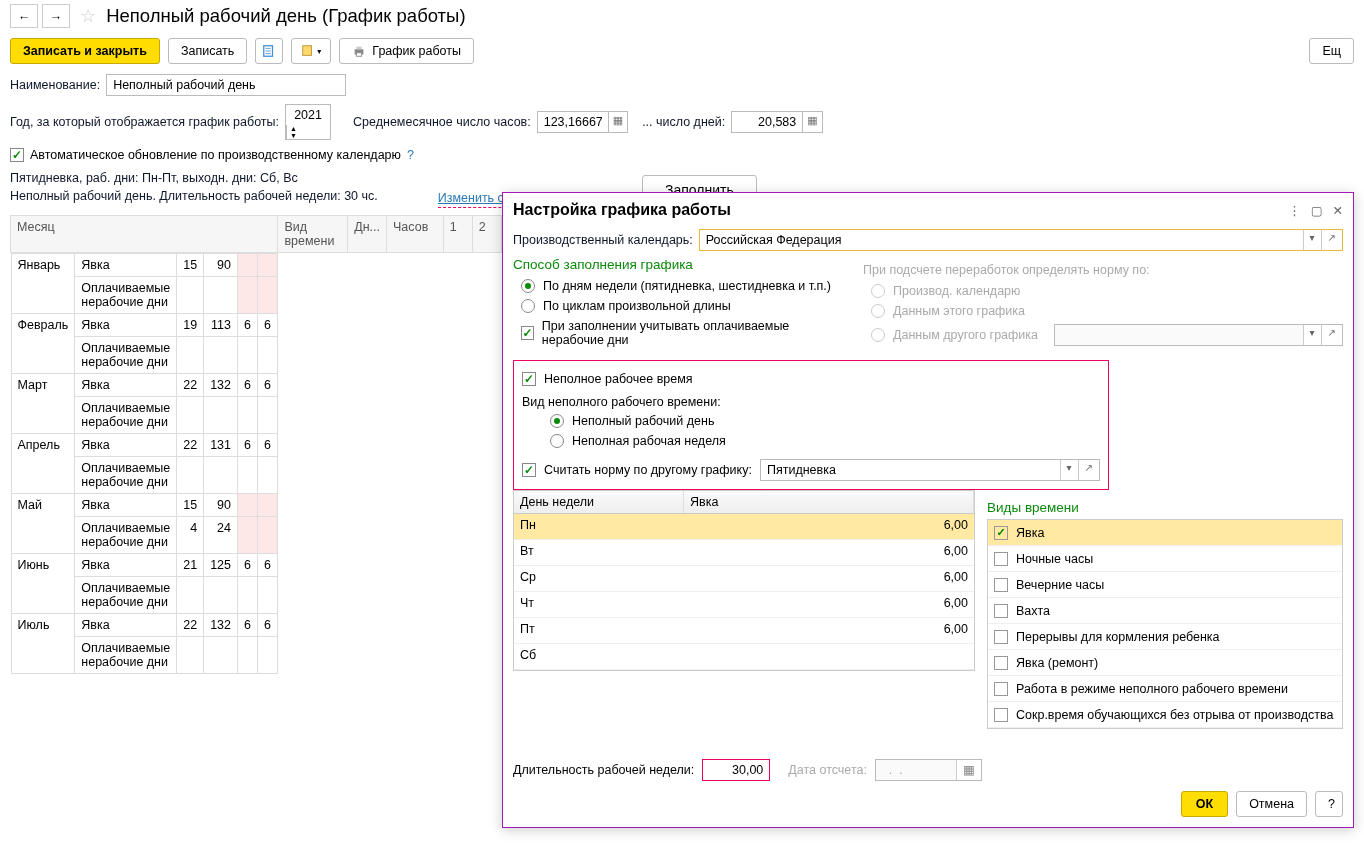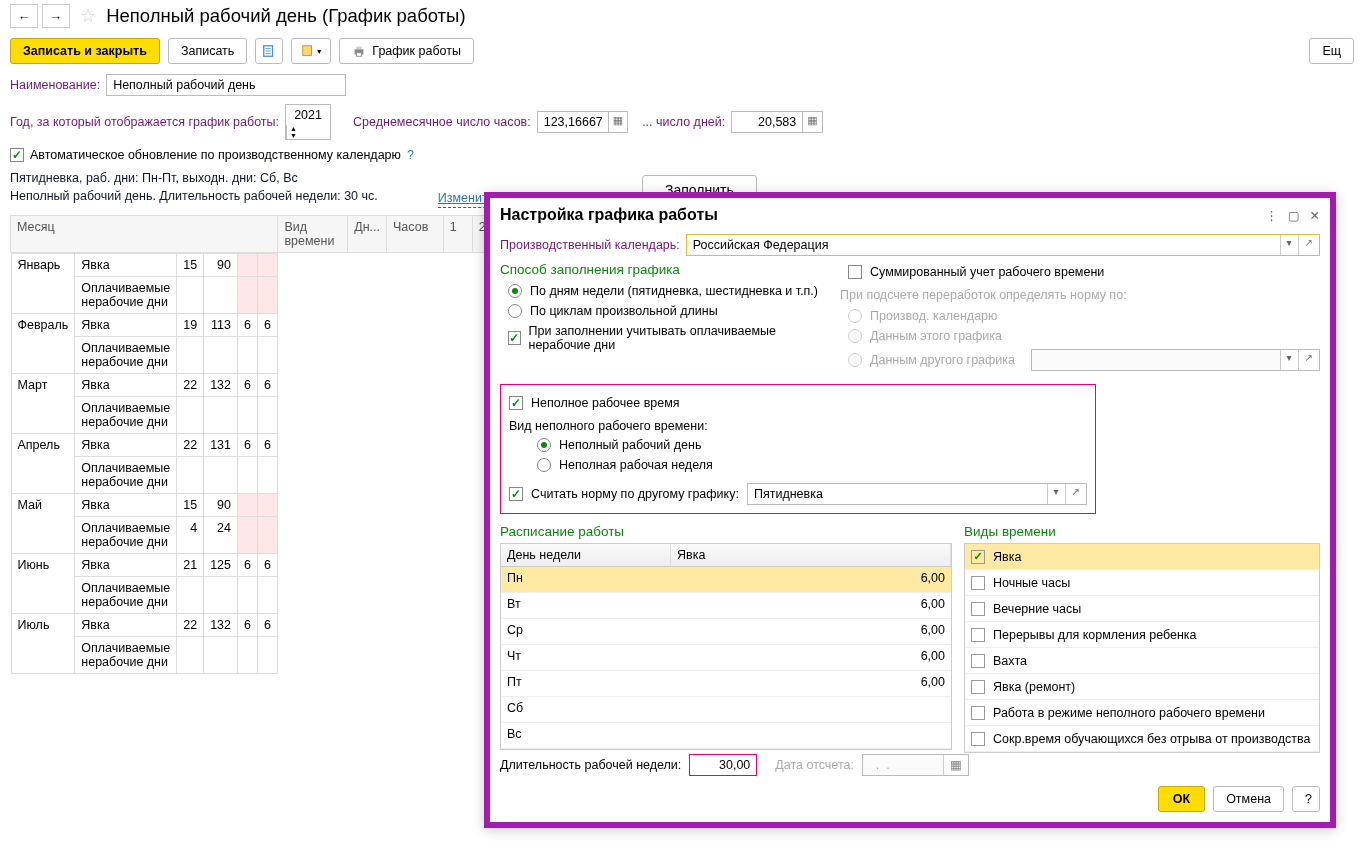--- a/index.html
+++ b/index.html
@@ -11,21 +11,21 @@
 .star { color: #ccc; font-size: 18px; margin: 0 6px; }
 .page-title { font-size: 18.5px; font-weight: normal; }
 
 .action-bar { display: flex; align-items: flex-start; padding: 6px 10px; gap: 8px; }
 .btn-yellow { background: #ffdd00; border: 1px solid #c9a800; padding: 5px 12px; font-weight: bold; cursor: pointer; border-radius: 3px; }
 .btn-plain { background: #fff; border: 1px solid #bbb; padding: 5px 12px; cursor: pointer; border-radius: 3px; }
 .btn-icon { width: 28px; height: 26px; border: 1px solid #bbb; background: #fff; display: flex; align-items: center; justify-content: center; cursor: pointer; border-radius: 3px; }
 .btn-print svg { width: 14px; height: 14px; }
 
 .form-row { display: flex; align-items: center; padding: 4px 10px; gap: 6px; }
-.label { color: #701a75; }
+.label { color: #0f172a; }
 .input-txt { border: 1px solid #bbb; padding: 3px 6px; background: #fff; }
 .input-w240 { width: 240px; }
 .spinner { display: flex; border: 1px solid #bbb; flex-direction: column; }
 .spinner input { border: none; width: 44px; text-align: center; padding: 3px; }
 .spinner-btns { display: flex; flex-direction: column; border-left: 1px solid #bbb; }
 .spinner-btns span { font-size: 7px; line-height: 7px; padding: 0 3px; cursor: pointer; }
 .calc-field { display: flex; border: 1px solid #bbb; }
 .calc-field input { border: none; width: 70px; text-align: right; padding: 3px 6px; }
 .calc-field .calc-icon { border-left: 1px solid #bbb; padding: 2px 4px; font-size: 11px; color: #777; }
 
@@ -42,21 +42,21 @@
 .th, .td { display: table-cell; border: 1px solid #ddd; padding: 4px 6px; vertical-align: top; }
 .th { background: #f6f6f6; font-weight: normal; color: #555;}
 .td-num { text-align: right; }
 .td-pink { background: #fde7e7; }
 .td-month { width: 85px; }
 .td-type { width: 105px; }
 .td-dn { width: 38px; }
 .td-hr { width: 100px; }
 .td-c { width: 76px; }
 
-.panel { position: absolute; left: 484px; top: 192px; width: 852px; height: 636px; background: #fff; border: 6px solid #a21caf; box-shadow: 0 2px 12px rgba(0,0,0,0.2); }
+.panel { position: absolute; left: 502px; top: 192px; width: 852px; height: 636px; background: #fff; border: 1px solid #a21caf; box-shadow: 0 2px 12px rgba(0,0,0,0.2); }
 .panel-header { display: flex; align-items: center; padding: 8px 10px; }
 .panel-title { font-size: 16px; font-weight: bold; flex: 1; }
 .panel-ctrls { display: flex; gap: 10px; color: #666; }
 .panel-ctrls span { cursor: pointer; }
 
 .panel-body { padding: 2px 10px; }
 .prod-cal-row { display: flex; align-items: center; gap: 6px; margin-bottom: 6px; }
 .combo { display: flex; border: 1px solid #e8bb36; background: #fff; flex: 1; }
 .combo.plain { border-color: #bbb; }
 .combo input { border: none; padding: 3px 6px; flex: 1; outline: none; }
@@ -342,24 +342,20 @@
           <div class="radio-row">
               <span class="radio"></span>
               <span>По циклам произвольной длины</span>
             </div>
           <div class="check-row2">
               <span class="checkbox checked"></span>
               <span>При заполнении учитывать оплачиваемые нерабочие дни</span>
             </div>
         </div>
         <div class="col-r">
-          <div class="check-row2">
-              <span class="checkbox"></span>
-              <span>Суммированный учет рабочего времени</span>
-            </div>
           <div class="disabled-text" style="margin:6px 0 4px;">При подсчете переработок определять норму по:</div>
           <div class="radio-row">
               <span class="radio disabled"></span>
               <span class="disabled-text">Производ. календарю</span>
             </div>
           <div class="radio-row">
               <span class="radio disabled"></span>
               <span class="disabled-text">Данным этого графика</span>
             </div>
           <div class="radio-row">
@@ -394,21 +390,20 @@
           <div class="combo plain" style="flex:1;">
             <input value="Пятидневка" style="">
             <span class="combo-btn">▾</span>
             <span class="combo-btn">↗</span>
           </div>
         </div>
       </div>
 
       <div class="bottom-tables">
         <div style="flex:1;">
-          <div class="section-title-green2">Расписание работы</div>
           <div class="sched-table">
             <div class="sched-head">
               <div class="sch-day">День недели</div>
               <div class="sch-val">Явка</div>
             </div>
             <div id="sched-rows">
                 <div class="sched-row sel">
                   <div class="sch-day">Пн</div>
                   <div class="sch-val">6,00</div>
                 </div>
@@ -423,24 +418,20 @@
                 <div class="sched-row">
                   <div class="sch-day">Чт</div>
                   <div class="sch-val">6,00</div>
                 </div>
                 <div class="sched-row">
                   <div class="sch-day">Пт</div>
                   <div class="sch-val">6,00</div>
                 </div>
                 <div class="sched-row">
                   <div class="sch-day">Сб</div>
-                  <div class="sch-val"></div>
-                </div>
-                <div class="sched-row">
-                  <div class="sch-day">Вс</div>
                   <div class="sch-val"></div>
                 </div>
               </div>
           </div>
         </div>
         <div style="width:356px;">
           <div class="section-title-green2">Виды времени</div>
           <div class="types-table">
             <div id="type-rows">
                 <div class="type-row sel">
@@ -450,25 +441,25 @@
                 <div class="type-row">
                   <span class="type-chk "></span>
                   <span>Ночные часы</span>
                 </div>
                 <div class="type-row">
                   <span class="type-chk "></span>
                   <span>Вечерние часы</span>
                 </div>
                 <div class="type-row">
                   <span class="type-chk "></span>
+                  <span>Вахта</span>
+                </div>
+                <div class="type-row">
+                  <span class="type-chk "></span>
                   <span>Перерывы для кормления ребенка</span>
-                </div>
-                <div class="type-row">
-                  <span class="type-chk "></span>
-                  <span>Вахта</span>
                 </div>
                 <div class="type-row">
                   <span class="type-chk "></span>
                   <span>Явка (ремонт)</span>
                 </div>
                 <div class="type-row">
                   <span class="type-chk "></span>
                   <span>Работа в режиме неполного рабочего времени</span>
                 </div>
                 <div class="type-row">

